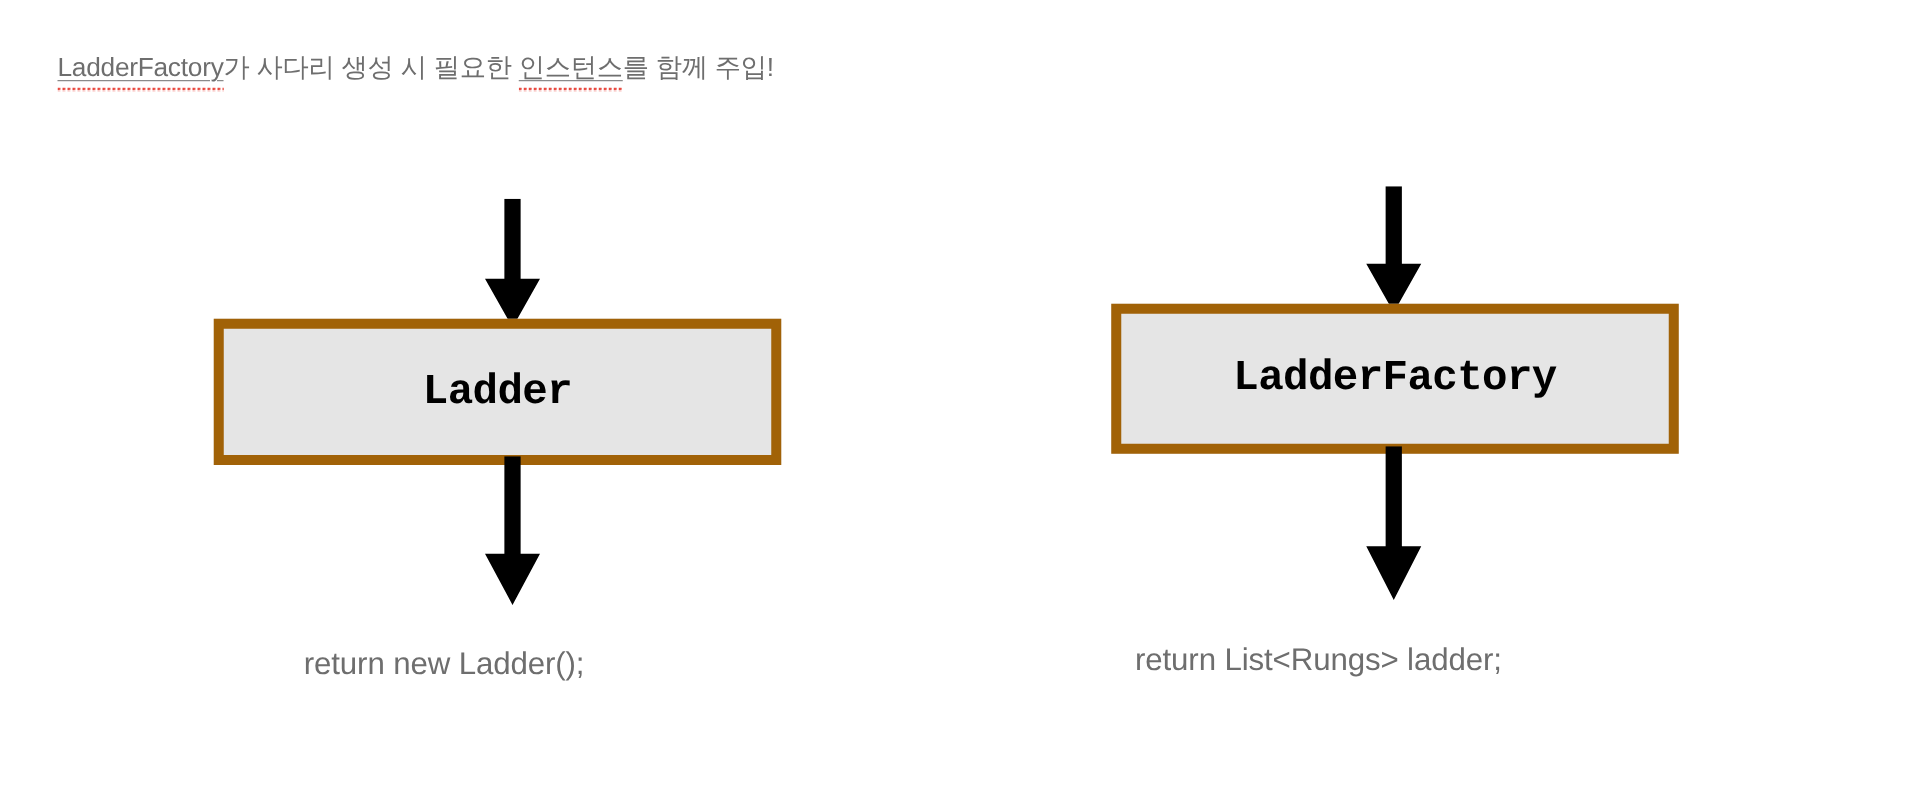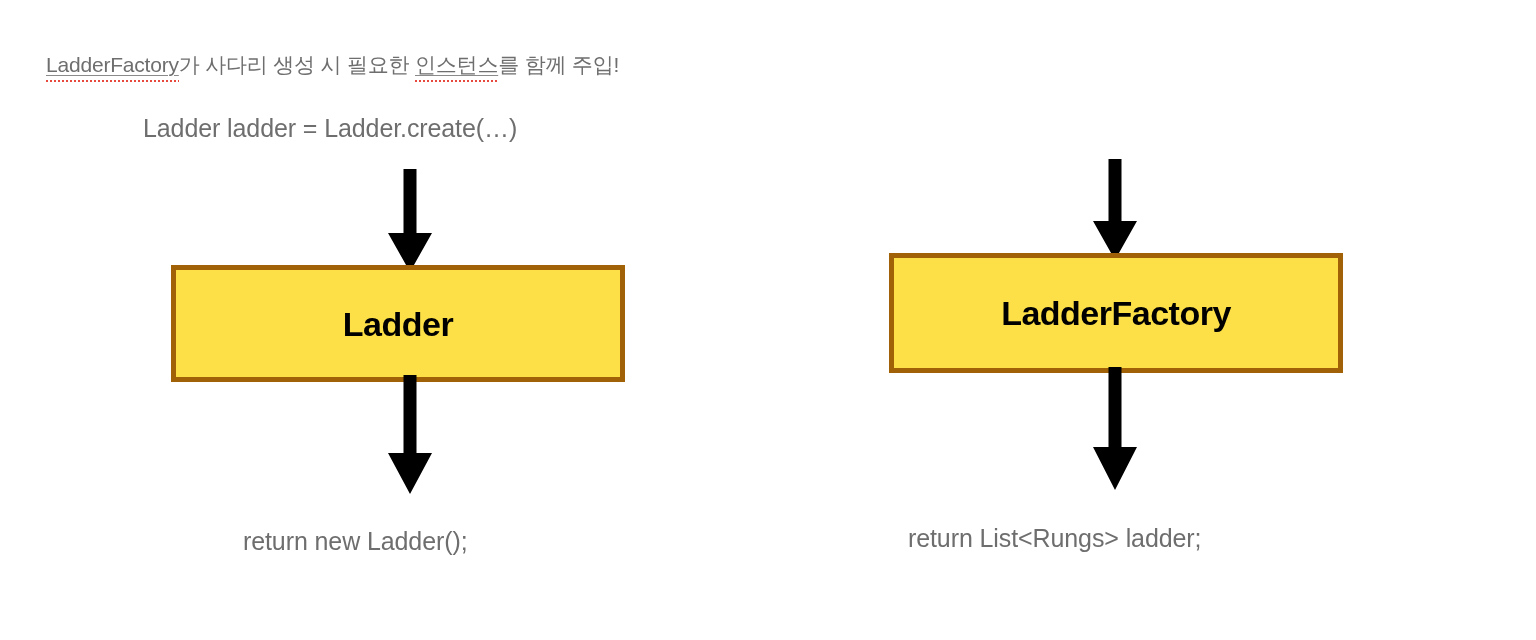--- a/index.html
+++ b/index.html
@@ -13,21 +13,21 @@
     height: 640px;
     position: relative;
     overflow: hidden;
     font-family: "Liberation Sans", "DejaVu Sans", sans-serif;
     -webkit-font-smoothing: antialiased;
   }
 
   #canvas {
     position: absolute;
     left: 0;
-    top: 17px;
+    top: 7px;
     width: 1536px;
     height: 520px;
   }
 
   
   .annotation {
     position: absolute;
     left: 46px;
     top: 34px;
     font-size: 21px;
@@ -66,25 +66,26 @@
   }
   .code-top-left   { left: 143px; top: 95px; }
   .code-top-right  { left: 780px; top: 88px; }
   .code-bot-left   { left: 243px; top: 508px; }
   .code-bot-right  { left: 908px; top: 505px; text-align: center; }
 
   
   .class-box {
     position: absolute;
     box-sizing: border-box;
-    background: #fde047;
-    border: 5px solid #a16207;
+    background: #e5e5e5;
+    border: 8px solid #a16207;
     display: flex;
     align-items: center;
     justify-content: center;
+    font-family: Liberation Mono, monospace;
   }
   .class-box .class-name {
     font-size: 34px;
     font-weight: bold;
     color: #000000;
     letter-spacing: -0.5px;
     line-height: 1;
   }
   #box-ladder {
     left: 171px;
@@ -110,21 +111,20 @@
 </style>
 </head>
 <body>
 
 <div id="canvas">
 
   <div class="annotation">
     <span class="misspelled">LadderFactory</span><span>가 사다리 생성 시 필요한 </span><span class="misspelled">인스턴스</span><span>를 함께 주입!</span>
   </div>
 
-  <div class="code-label code-top-left">Ladder ladder = Ladder.create(…)</div>
 
   <svg class="arrow" id="arrow-in-ladder" width="60" height="106" viewBox="0 0 60 106">
     <path d="M 23.5 0 L 36.5 0 L 36.5 64 L 52 64 L 30 103 L 8 64 L 23.5 64 Z" fill="#000000"></path>
   </svg>
 
   <div class="class-box" id="box-ladder">
     <span class="class-name">Ladder</span>
   </div>
 
   <svg class="arrow" id="arrow-out-ladder" width="60" height="122" viewBox="0 0 60 122">

